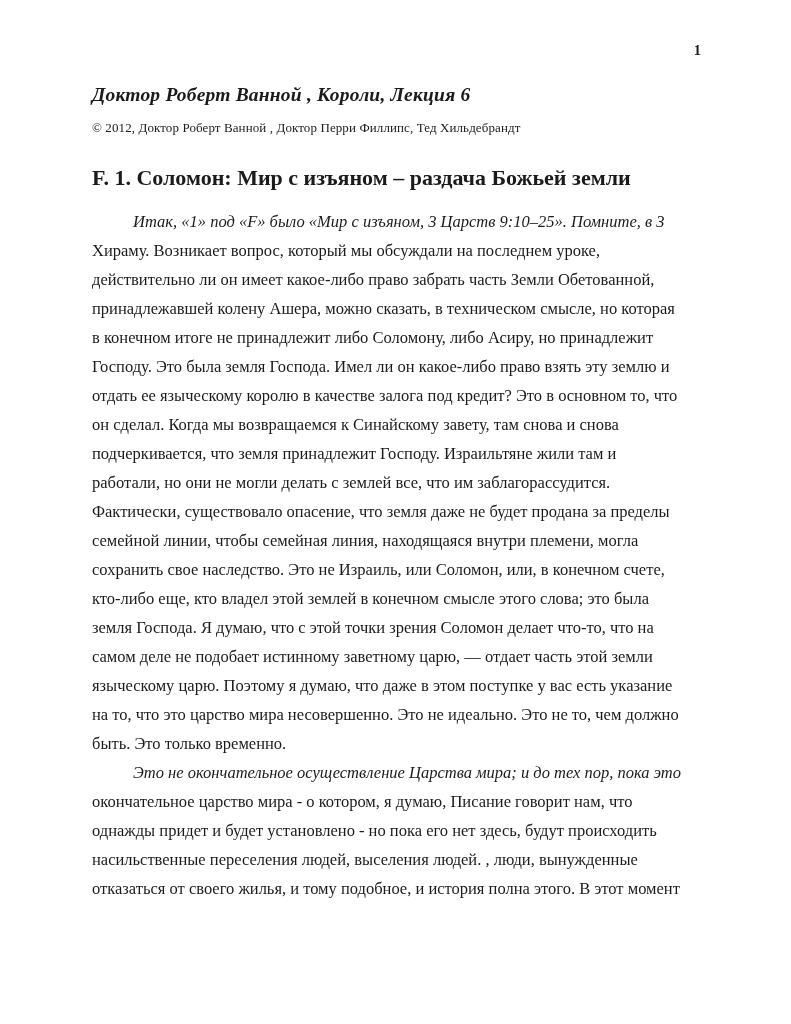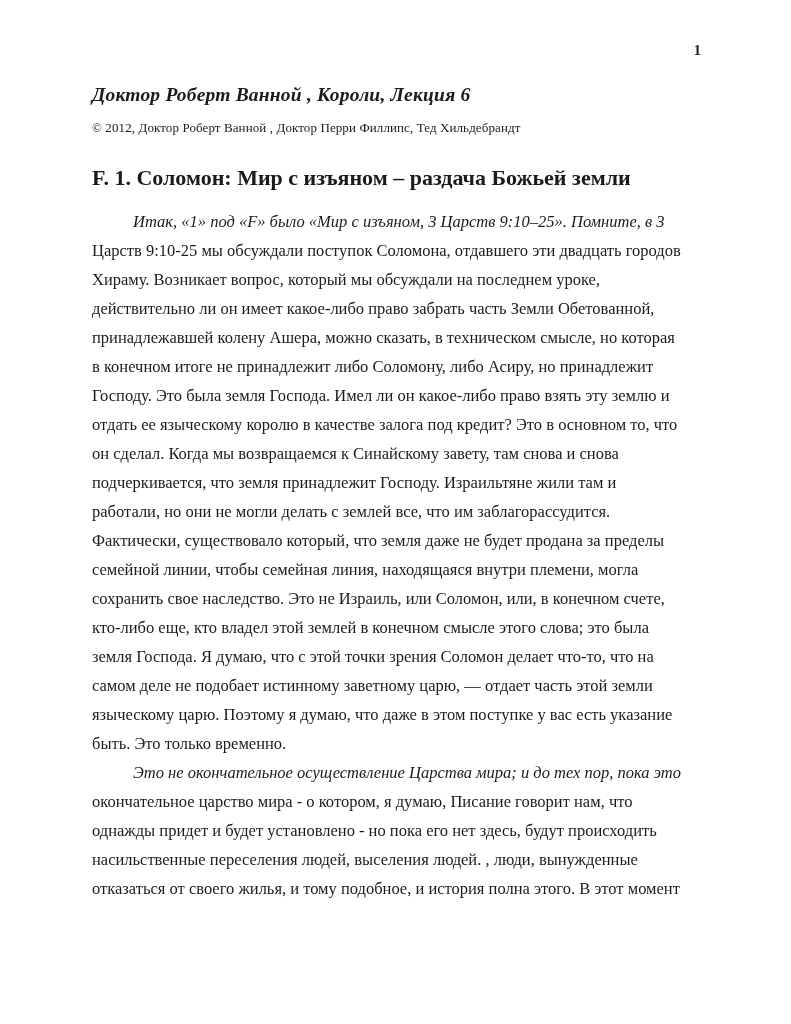--- a/index.html
+++ b/index.html
@@ -76,37 +76,37 @@
   <div class="content">
     <div class="doc-title">Доктор Роберт Ванной , Короли, Лекция 6</div>
 
     <div class="copyright">© 2012, Доктор Роберт Ванной , Доктор Перри Филлипс, Тед Хильдебрандт</div>
 
     <div class="section-heading">F. 1. Соломон: Мир с изъяном – раздача Божьей земли</div>
 
     <div class="body-text">
         <div class="paragraph">
           <div class="text-line indent">Итак, «1» под «F» было «Мир с изъяном, 3 Царств 9:10–25». Помните, в 3</div>
-          <div class="text-line">Царств 9:10-25 мы обсуждали поступок Соломона, отдавшего эти двадцать городов</div>
           <div class="text-line">Хираму. Возникает вопрос, который мы обсуждали на последнем уроке,</div>
           <div class="text-line">действительно ли он имеет какое-либо право забрать часть Земли Обетованной,</div>
           <div class="text-line">принадлежавшей колену Ашера, можно сказать, в техническом смысле, но которая</div>
           <div class="text-line">в конечном итоге не принадлежит либо Соломону, либо Асиру, но принадлежит</div>
           <div class="text-line">Господу. Это была земля Господа. Имел ли он какое-либо право взять эту землю и</div>
           <div class="text-line">отдать ее языческому королю в качестве залога под кредит? Это в основном то, что</div>
           <div class="text-line">он сделал. Когда мы возвращаемся к Синайскому завету, там снова и снова</div>
           <div class="text-line">подчеркивается, что земля принадлежит Господу. Израильтяне жили там и</div>
           <div class="text-line">работали, но они не могли делать с землей все, что им заблагорассудится.</div>
-          <div class="text-line">Фактически, существовало который, что земля даже не будет продана за пределы</div>
+          <div class="text-line">Фактически, существовало опасение, что земля даже не будет продана за пределы</div>
           <div class="text-line">семейной линии, чтобы семейная линия, находящаяся внутри племени, могла</div>
           <div class="text-line">сохранить свое наследство. Это не Израиль, или Соломон, или, в конечном счете,</div>
           <div class="text-line">кто-либо еще, кто владел этой землей в конечном смысле этого слова; это была</div>
           <div class="text-line">земля Господа. Я думаю, что с этой точки зрения Соломон делает что-то, что на</div>
           <div class="text-line">самом деле не подобает истинному заветному царю, — отдает часть этой земли</div>
           <div class="text-line">языческому царю. Поэтому я думаю, что даже в этом поступке у вас есть указание</div>
+          <div class="text-line">на то, что это царство мира несовершенно. Это не идеально. Это не то, чем должно</div>
           <div class="text-line">быть. Это только временно.</div>
         </div>
         <div class="paragraph">
           <div class="text-line indent">Это не окончательное осуществление Царства мира; и до тех пор, пока это</div>
           <div class="text-line">окончательное царство мира - о котором, я думаю, Писание говорит нам, что</div>
           <div class="text-line">однажды придет и будет установлено - но пока его нет здесь, будут происходить</div>
           <div class="text-line">насильственные переселения людей, выселения людей. , люди, вынужденные</div>
           <div class="text-line">отказаться от своего жилья, и тому подобное, и история полна этого. В этот момент</div>
         </div>
       </div>

